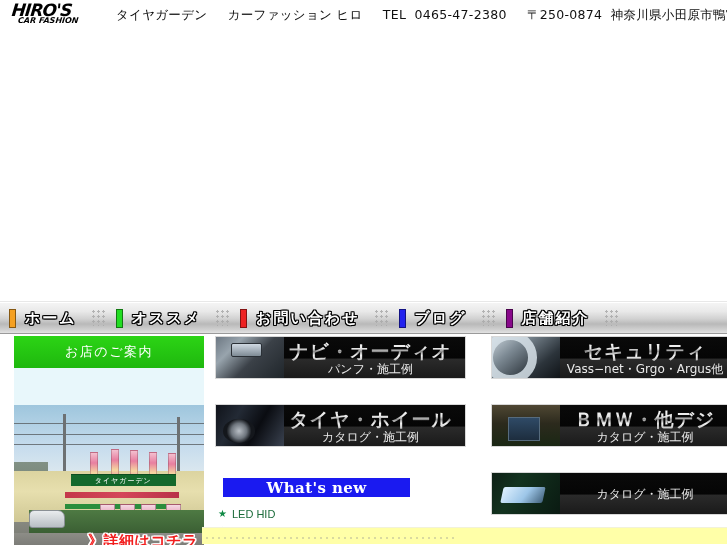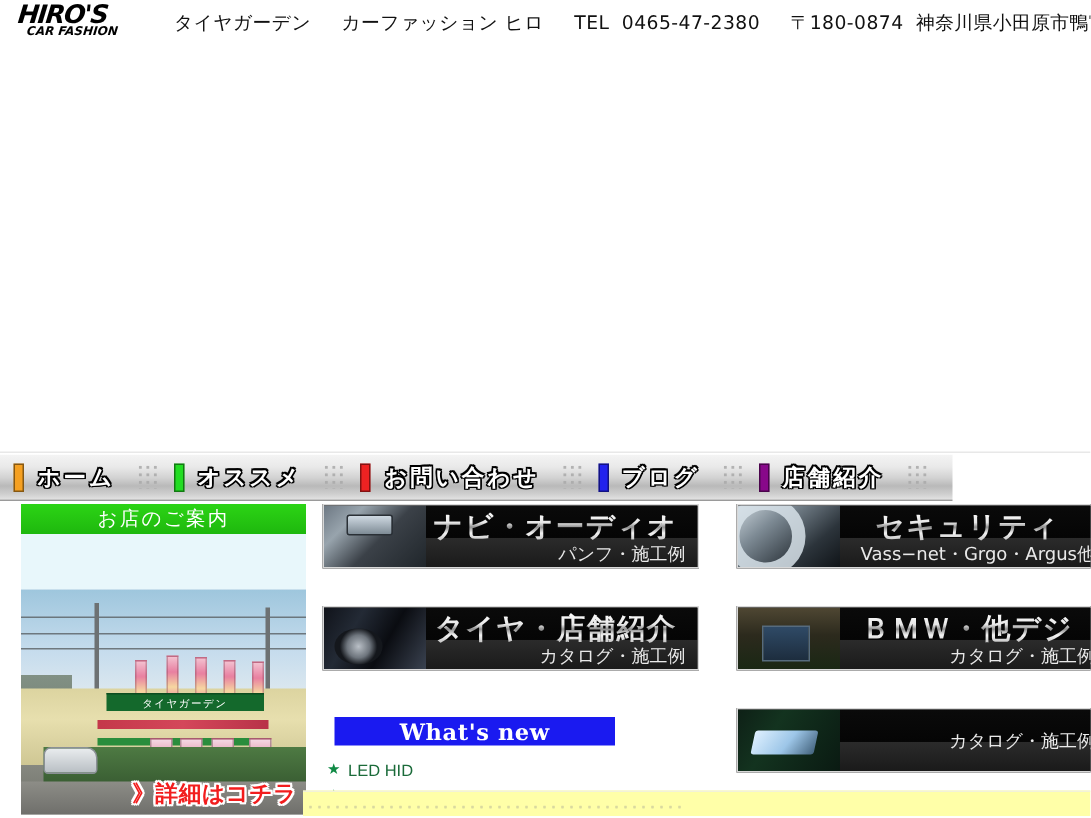--- a/index.html
+++ b/index.html
@@ -81,21 +81,21 @@
   .blank-stage {
     width: 727px;
     height: 272px;
     background: #ffffff;
     border-bottom: 1px solid #e8e8e8;
     box-sizing: border-box;
   }
 
   
   .navbar {
-    width: 635px;
+    width: 727px;
     height: 32px;
     background: linear-gradient(to bottom,
        #f4f4f4 0%, #e9e9e9 28%, #d2d2d2 52%, #b9b9b9 70%, #cfcfcf 88%, #e2e2e2 100%);
     border-top: 1px solid #ffffff;
     border-bottom: 1px solid #9a9a9a;
     display: flex;
     align-items: center;
     box-sizing: border-box;
   }
   .nav-item {
@@ -149,21 +149,21 @@
   }
 
   
   .sidebar {
     width: 190px;
     margin-left: 14px;
     margin-top: 2px;
     position: relative;
   }
   .sidebar-head {
-    height: 20px;
+    height: 32px;
     background: #22c511;
     background-image: linear-gradient(to bottom, #2cd415 0%, #1eb80e 100%);
     display: flex;
     align-items: center;
     justify-content: center;
   }
   .sidebar-head-label {
     font-family: "DejaVu Sans", sans-serif;
     font-size: 13px;
     color: #ffffff;
@@ -354,21 +354,21 @@
     line-height: 22px;
     background: linear-gradient(to bottom,#ffffff 0%,#e7e7e7 38%,#8e8e8e 52%,#f2f2f2 70%,#b5b5b5 100%);
     -webkit-background-clip: text;
     background-clip: text;
     color: transparent;
     -webkit-text-fill-color: transparent;
     white-space: nowrap;
     margin-top: 1px;
   }
   .banner-sub {
-    text-align: right;
+    text-align: center;
     font-family: "DejaVu Sans", sans-serif;
     font-size: 12px;
     color: #e9e9e9;
     letter-spacing: 0px;
     line-height: 14px;
     white-space: nowrap;
   }
 
   
   .whatsnew-wrap {
@@ -438,21 +438,21 @@
   <div class="logo">
     <div class="logo-bar"></div>
     <div class="logo-main">HIRO'S</div>
     <div class="logo-sub">CAR FASHION</div>
   </div>
   <div class="header-text">
     <span>タイヤガーデン</span><span class="ht-gap"></span>
     <span>カーファッション ヒロ</span><span class="ht-gap"></span>
     <span>TEL</span>
     <span>0465-47-2380</span><span class="ht-gap"></span>
-    <span>〒180-0874</span>
+    <span>〒250-0874</span>
     <span>神奈川県小田原市鴨宮630</span>
   </div>
 </div>
 
 <div class="blank-stage"></div>
 
 <div class="navbar">
 
   <div class="nav-item">
     <div class="nav-color" style="background: rgb(245, 160, 33);"></div>
@@ -545,21 +545,21 @@
         <div class="banner-thumb thumb-sec"></div>
         <div class="banner-text">
           <div class="banner-title">セキュリティ</div>
           <div class="banner-sub">Vass−net・Grgo・Argus他</div>
         </div>
       </div>
 
       <div class="banner">
         <div class="banner-thumb thumb-tyre"></div>
         <div class="banner-text">
-          <div class="banner-title">タイヤ・店舗紹介</div>
+          <div class="banner-title">タイヤ・ホイール</div>
           <div class="banner-sub">カタログ・施工例</div>
         </div>
       </div>
 
       <div class="banner">
         <div class="banner-thumb thumb-bmw"></div>
         <div class="banner-text">
           <div class="banner-title">ＢＭＷ・他デジ</div>
           <div class="banner-sub">カタログ・施工例</div>
         </div>

